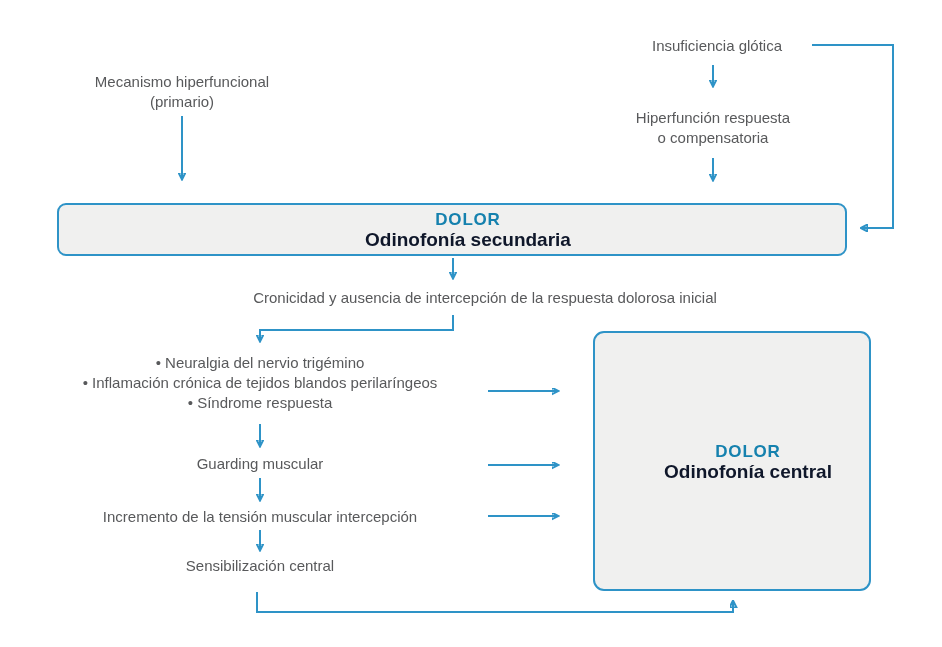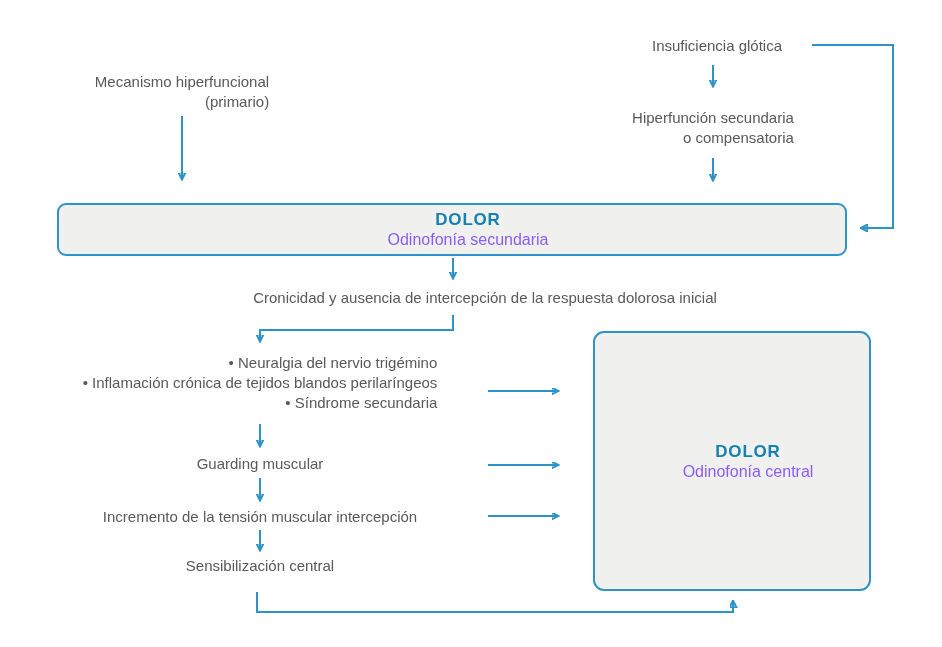--- a/index.html
+++ b/index.html
@@ -23,21 +23,21 @@
     pointer-events: none;
   }
   .connectors path {
     fill: none;
     stroke: #2e93c7;
     stroke-width: 2;
   }
   .label {
     position: absolute;
     transform: translateX(-50%);
-    text-align: right;
+    text-align: center;
     color: #58595b;
     font-size: 15px;
     line-height: 20px;
     white-space: nowrap;
     font-weight: 400;
   }
   .box {
     position: absolute;
     box-sizing: border-box;
     background: #f0f0ef;
@@ -63,23 +63,23 @@
     border-radius: 11px;
   }
   .box-title {
     color: #1581ae;
     font-size: 17px;
     font-weight: 800;
     letter-spacing: 0.8px;
     line-height: 21px;
   }
   .box-subtitle {
-    color: #8b5cf6;
-    font-size: 16px;
-    font-weight: 400;
+    color: #0f172a;
+    font-size: 19px;
+    font-weight: 700;
     line-height: 20px;
   }
 </style>
 </head>
 <body>
 
 <div class="canvas">
 
   <svg class="connectors" viewBox="0 0 942 647" xmlns="http://www.w3.org/2000/svg" aria-hidden="true">
     <defs>
@@ -103,35 +103,35 @@
   </svg>
 
   <div class="label" style="left:182px; top:72px;">
     <div>Mecanismo hiperfuncional</div>
     <div>(primario)</div>
   </div>
 
   <div class="label" style="left:717px; top:36px;">Insuficiencia glótica</div>
 
   <div class="label" style="left:713px; top:108px;">
-    <div>Hiperfunción secundaria</div>
+    <div>Hiperfunción respuesta</div>
     <div>o compensatoria</div>
   </div>
 
   <div class="box box-secondary">
     <div class="box-title">DOLOR</div>
     <div class="box-subtitle">Odinofonía secundaria</div>
   </div>
 
   <div class="label" style="left:485px; top:288px;">Cronicidad y ausencia de intercepción de la respuesta dolorosa inicial</div>
 
   <div class="label" style="left:260px; top:353px;">
     <div>• Neuralgia del nervio trigémino</div>
     <div>• Inflamación crónica de tejidos blandos perilaríngeos</div>
-    <div>• Síndrome secundaria</div>
+    <div>• Síndrome respuesta</div>
   </div>
 
   <div class="label" style="left:260px; top:454px;">Guarding muscular</div>
 
   <div class="label" style="left:260px; top:507px;">Incremento de la tensión muscular intercepción</div>
 
   <div class="label" style="left:260px; top:556px;">Sensibilización central</div>
 
   <div class="box box-primary">
     <div class="box-title">DOLOR</div>

